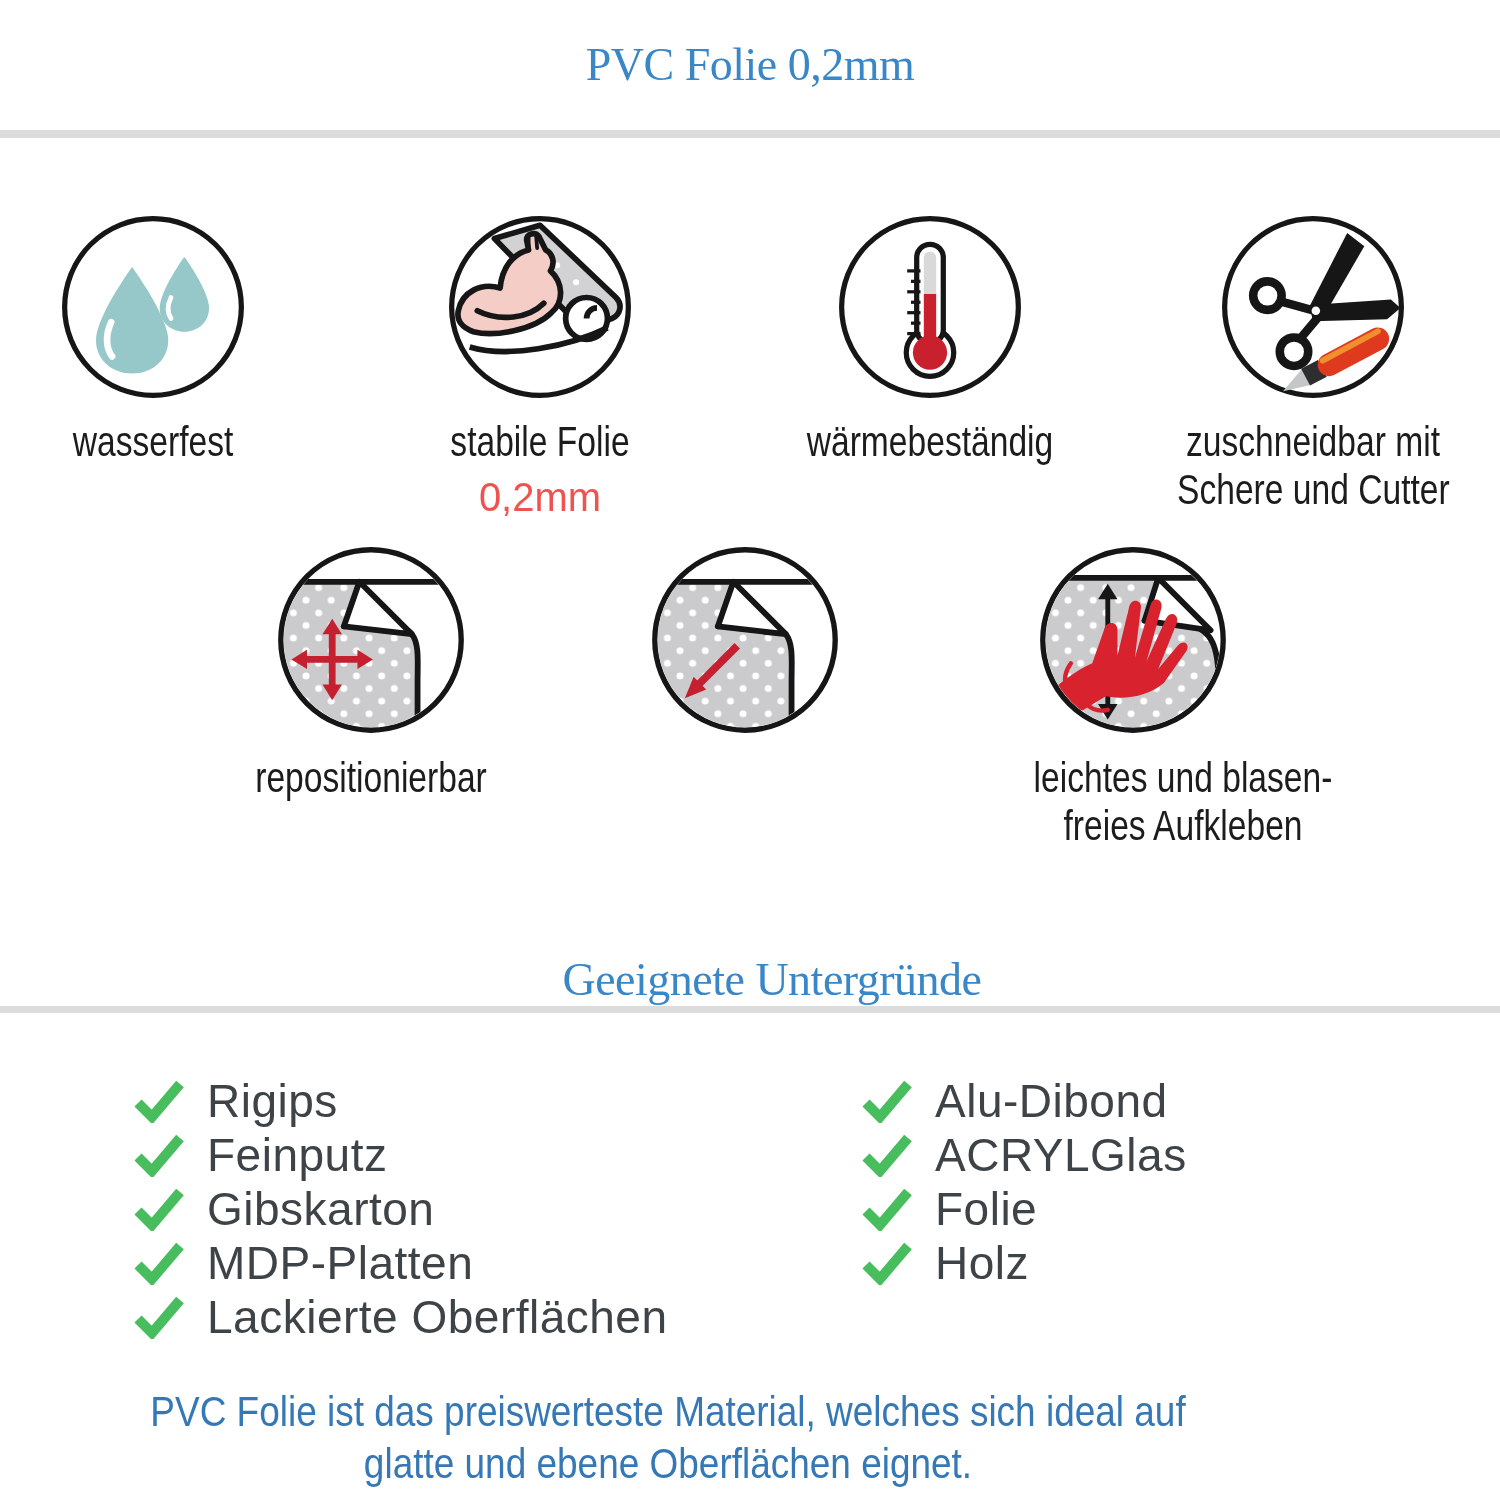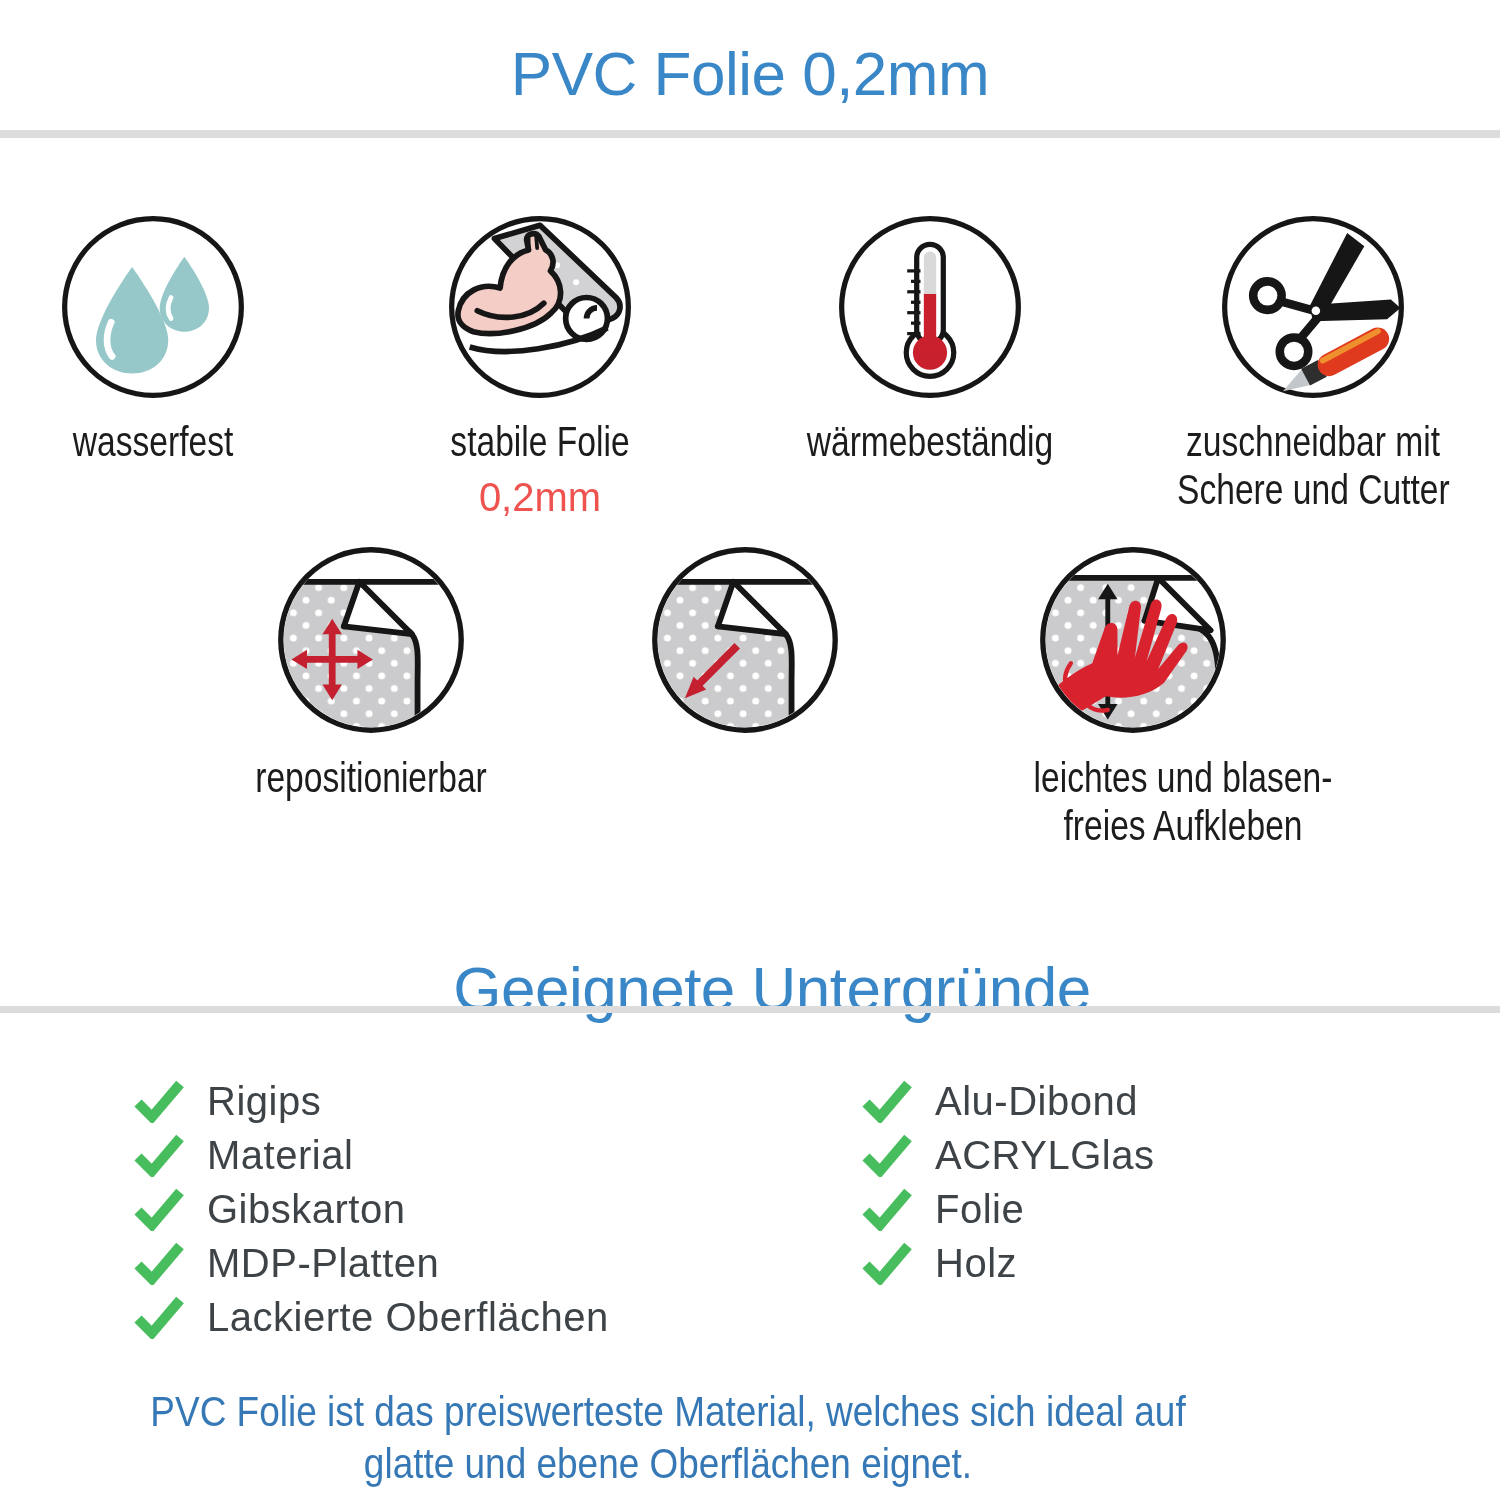--- a/index.html
+++ b/index.html
@@ -2,21 +2,21 @@
 <html><head>
 <meta charset="utf-8">
 <style>
   html,body { margin:0; padding:0; background:#ffffff; }
   .canvas {
     position:relative; width:1500px; height:1500px; background:#ffffff;
     font-family:"Liberation Sans", sans-serif; overflow:hidden;
   }
   .heading {
     position:absolute; left:0; width:1500px; text-align:center;
-    color:#3a87c8; font-size:62px; font-weight:500; letter-spacing:-0.5px;
+    color:#3a87c8; font-size:46px; font-weight:500; letter-spacing:-0.5px;font-family:Liberation Serif, serif;
   }
   #title { top:38px; }
   #surfaces-heading { top:953px;padding-left:22px; }
   .divider { position:absolute; left:0; width:1500px; height:8px; background:#dcdcdc; }
   #divider-top { top:130px; }
   #divider-surfaces { top:1006px; height:7px; }
 
   .feature { position:absolute; display:flex; flex-direction:column; align-items:center; }
   .row1 .feature { top:212px; width:340px; }
   .row2 .feature { top:543px; width:380px; }
@@ -35,21 +35,21 @@
   }
   .label-shift-25 .feature-label { transform:translateX(25px); }
   .label-shift-50 .feature-label { transform:translateX(50px); }
 
   .checklist-col { position:absolute; top:1074px; }
   #checklist-left { left:133px; }
   #checklist-right { left:861px; }
   .check-row { display:flex; align-items:center; height:54px; }
   .check-row svg { width:52px; height:44px; flex:0 0 auto; }
   .check-label {
-    margin-left:22px; font-size:40px; color:#3e4347; letter-spacing:0.5px;
+    margin-left:22px; font-size:46px; color:#3e4347; letter-spacing:0.5px;
     white-space:nowrap;
   }
 
   .footer { position:absolute; top:1386px; left:0; width:1336px; }
   .footer-line {
     text-align:center; color:#3578b5; font-size:42px; line-height:52px;
     transform:scaleX(0.88); transform-origin:50% 50%; white-space:nowrap;
   }
 </style>
 </head>
@@ -261,21 +261,21 @@
     <div class="check-row">
       <svg viewBox="0 0 52 44">
           <path d="M5,24 L19,38 L47,5" fill="none" stroke="#48bd5d" stroke-width="10"></path>
         </svg>
       <span class="check-label">Rigips</span>
     </div>
     <div class="check-row">
       <svg viewBox="0 0 52 44">
           <path d="M5,24 L19,38 L47,5" fill="none" stroke="#48bd5d" stroke-width="10"></path>
         </svg>
-      <span class="check-label">Material</span>
+      <span class="check-label">Feinputz</span>
     </div>
     <div class="check-row">
       <svg viewBox="0 0 52 44">
           <path d="M5,24 L19,38 L47,5" fill="none" stroke="#48bd5d" stroke-width="10"></path>
         </svg>
       <span class="check-label">Gibskarton</span>
     </div>
     <div class="check-row">
       <svg viewBox="0 0 52 44">
           <path d="M5,24 L19,38 L47,5" fill="none" stroke="#48bd5d" stroke-width="10"></path>

